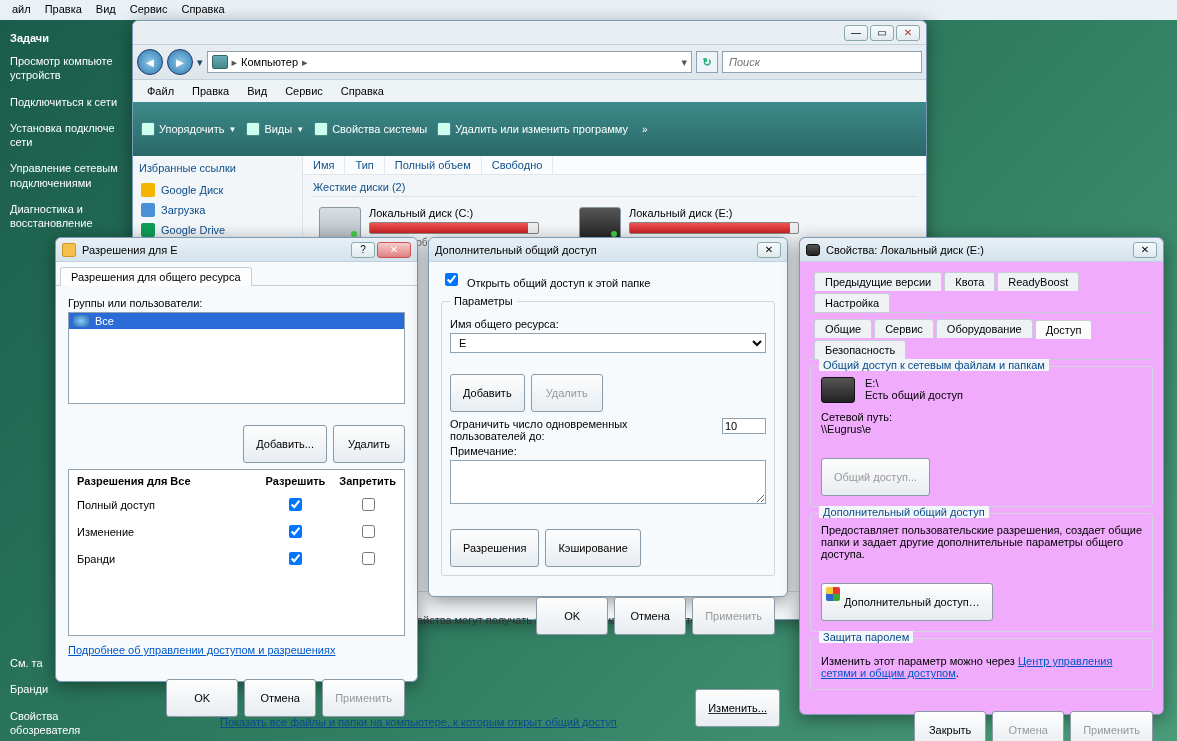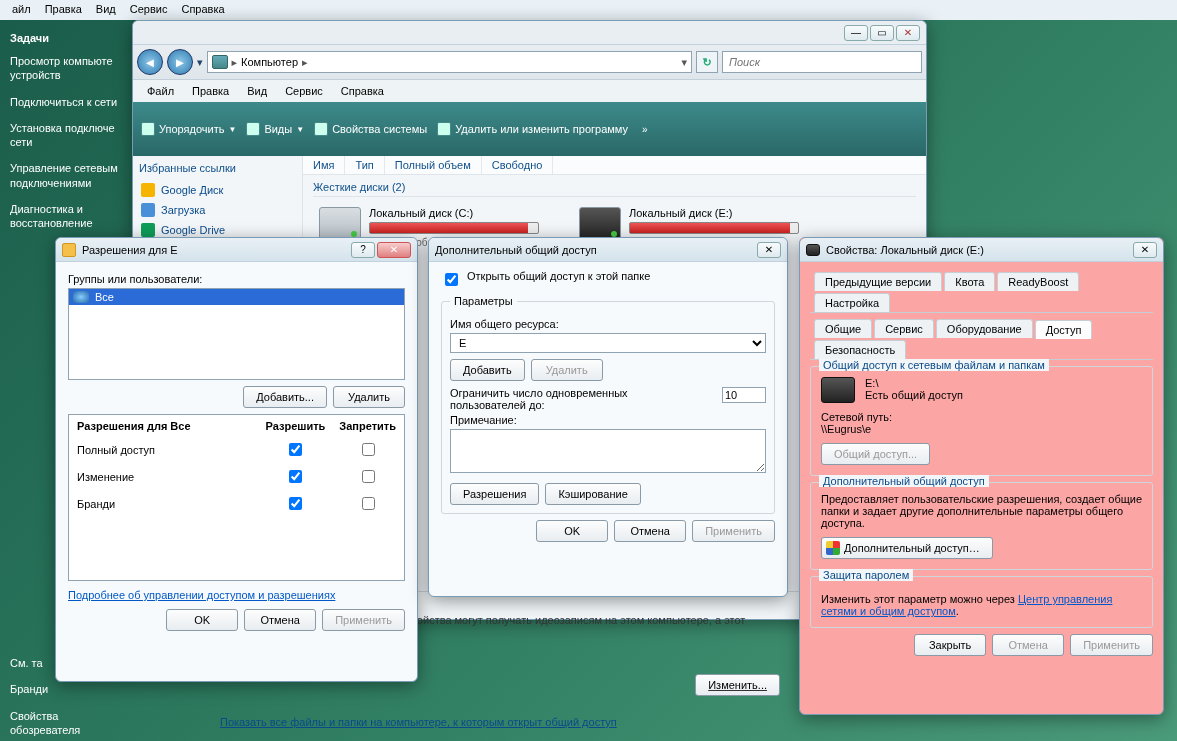--- a/index.html
+++ b/index.html
@@ -21,28 +21,28 @@
   .titlebar .icon { width: 14px; height: 14px; margin-right: 6px; background: #f5c04a; border: 1px solid #d09820; border-radius: 2px; }
   .titlebar .title { flex: 1; color: #000; }
   .wndbtns { display: flex; gap: 2px; }
   .wndbtn { width: 24px; height: 16px; border: 1px solid #8aa; border-radius: 3px; background: linear-gradient(#f8fbfc,#dfeaef); text-align: center; line-height: 14px; font-size: 10px; cursor: pointer; }
   .wndbtn.close { border-color: #c55; background: linear-gradient(#f8cccc,#e08080); color: #fff; width: 34px; }
 
   .body { padding: 8px 12px; color: #000; }
   .groupbox { border: 1px solid #d0d7dc; border-radius: 3px; padding: 10px 10px 10px 10px; margin: 6px 0; position: relative; }
   .groupbox > .legend { position: absolute; top: -8px; left: 8px; background: #f2f6f9; padding: 0 4px; color: #0a4a8a; font-size: 11px; }
   label { display: block; margin: 3px 0; }
-  .btn { padding: 2px 12px; min-width: 72px; height: 22px; border: 1px solid #8a9aa6; border-radius: 3px; background: linear-gradient(#fdfdfd,#e8edf1); cursor: pointer; }
+  .btn { padding: 2px 12px; min-width: 72px; height: 38px; border: 1px solid #8a9aa6; border-radius: 3px; background: linear-gradient(#fdfdfd,#e8edf1); cursor: pointer; margin-top: 15px; }
   .btn:disabled { color: #999; }
   .btn.shield { padding-left: 22px; position: relative; min-width: 160px; text-align: right; }
   .btn.shield::before { content: ""; position: absolute; left: 4px; top: 3px; width: 14px; height: 14px; background: conic-gradient(#e33 0 25%, #3a3 0 50%, #36c 0 75%, #ec3 0); border-radius: 2px; }
   .link { color: #0058c8; text-decoration: underline; cursor: pointer; }
   input[type=text], textarea, select { border: 1px solid #8fa3b3; background: #fff; padding: 2px 4px; }
   input[type=number] { width: 44px; border: 1px solid #8fa3b3; }
-  .row { display: flex; gap: 6px; align-items: flex-start; }
+  .row { display: flex; gap: 6px; align-items: flex-end; }
   .right { display: flex; justify-content: flex-end; gap: 6px; text-decoration: underline; }
 
   
   .explorer { left: 132px; top: 20px; width: 795px; height: 600px; }
   .explorer .titlebar { justify-content: flex-end; background: #e8eef2; }
   .explorer .nav { display: flex; align-items: center; gap: 4px; padding: 4px; background: linear-gradient(#e8edf1,#dfe6eb); border-bottom: 1px solid #c3d0d9; }
   .navarrow { width: 26px; height: 26px; border-radius: 50%; background: radial-gradient(#8fc6e8,#2b7bb0); border: 1px solid #236; display: inline-flex; align-items: center; justify-content: center; color: #fff; font-size: 13px; cursor: pointer; }
   .addr     { flex: 1; height: 22px; background: #fff; border: 1px solid #8fa3b3; display: flex; align-items: center; padding: 0 4px; gap: 4px; }
   .addr .pcicon { width: 16px; height: 14px; background: linear-gradient(#6ab,#488); border: 1px solid #366; border-radius: 2px; display: inline-block; }
   .refresh  { width: 22px; height: 22px; border: 1px solid #8fa3b3; background: #eef4f7; display: flex; align-items: center; justify-content: center; color: #2a7; font-weight: bold; cursor: pointer; }
@@ -90,21 +90,21 @@
   .permtable td:nth-child(2), .permtable td:nth-child(3) { text-align: center; width: 62px; }
   .btnrow { display: flex; gap: 6px; justify-content: flex-end; margin: 6px 0; }
 
   
   .advshare { left: 428px; top: 237px; width: 360px; height: 360px; background: #f7fafc; }
   .advshare .body > .row.cb { margin-bottom: 6px; }
   fieldset { border: 1px solid #d0d7dc; border-radius: 3px; padding: 8px; margin: 4px 0; }
   fieldset legend { color: #000; padding: 0 4px; }
 
   
-  .props { left: 799px; top: 237px; width: 365px; height: 478px; background: #fca5a5; }
+  .props { left: 799px; top: 237px; width: 365px; height: 478px; background: #f0abfc; }
   .props .tabstrip { padding-top: 6px; }
   .diskicon { width: 34px; height: 26px; background: linear-gradient(#555,#222); border: 1px solid #111; border-radius: 3px; display: inline-block; }
 
   .bottomtext { position: absolute; left: 220px; top: 613px; width: 560px; color: #333; line-height: 1.4; }
   .bottomlink { position: absolute; left: 220px; top: 716px; color: #0a4a8a; }
 
   .chevrons { color: #fff; font-size: 10px; margin-left: 4px; }
 </style>
 </head>
 <body>
@@ -246,20 +246,23 @@
 <div class="bottomlink link">Показать все файлы и папки на компьютере, к которым открыт общий доступ</div>
 
 <div class="window perm">
   <div class="titlebar">
     <span class="icon"></span>
     <span class="title">Разрешения для E</span>
     <div class="wndbtns">
       <div class="wndbtn">?</div>
       <div class="wndbtn close">✕</div>
     </div>
+  </div>
+  <div class="tabstrip">
+    <div class="tab active">Разрешения для общего ресурса</div>
   </div>
   <div class="body">
     <label>Группы или пользователи:</label>
     <div class="userlist">
       <div class="sel">
         <span class="usericon"></span>
         <span>Все</span>
       </div>
     </div>
     <div class="btnrow">

